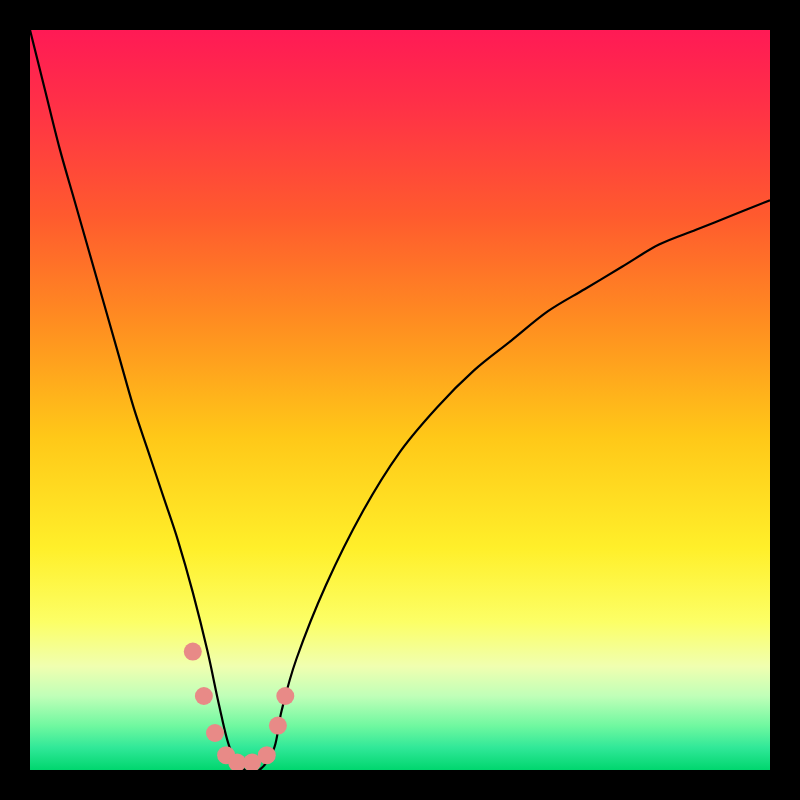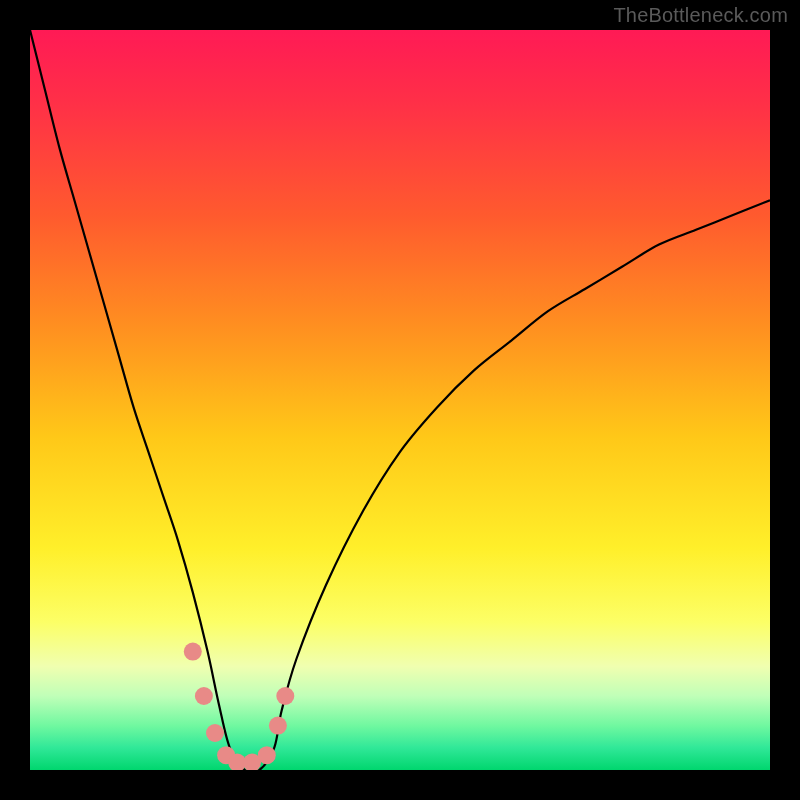--- a/index.html
+++ b/index.html
@@ -42,21 +42,20 @@
     font-size: 20px;
     font-family: Arial, sans-serif;
     letter-spacing: 0.2px;
   }
 </style>
 </head>
 <body>
 
 <div class="frame">
 
-  <div class="watermark">TheBottleneck.com</div>
 
   <div class="plot-area">
 
     <svg class="gradient-bg" viewBox="0 0 740 740" preserveAspectRatio="none">
       <defs>
         <linearGradient id="bg-grad" x1="0" y1="0" x2="0" y2="1">
             <stop offset="0%" stop-color="#ff1a55"></stop>
             <stop offset="10%" stop-color="#ff3047"></stop>
             <stop offset="25%" stop-color="#ff5a2e"></stop>
             <stop offset="40%" stop-color="#ff8f20"></stop>

